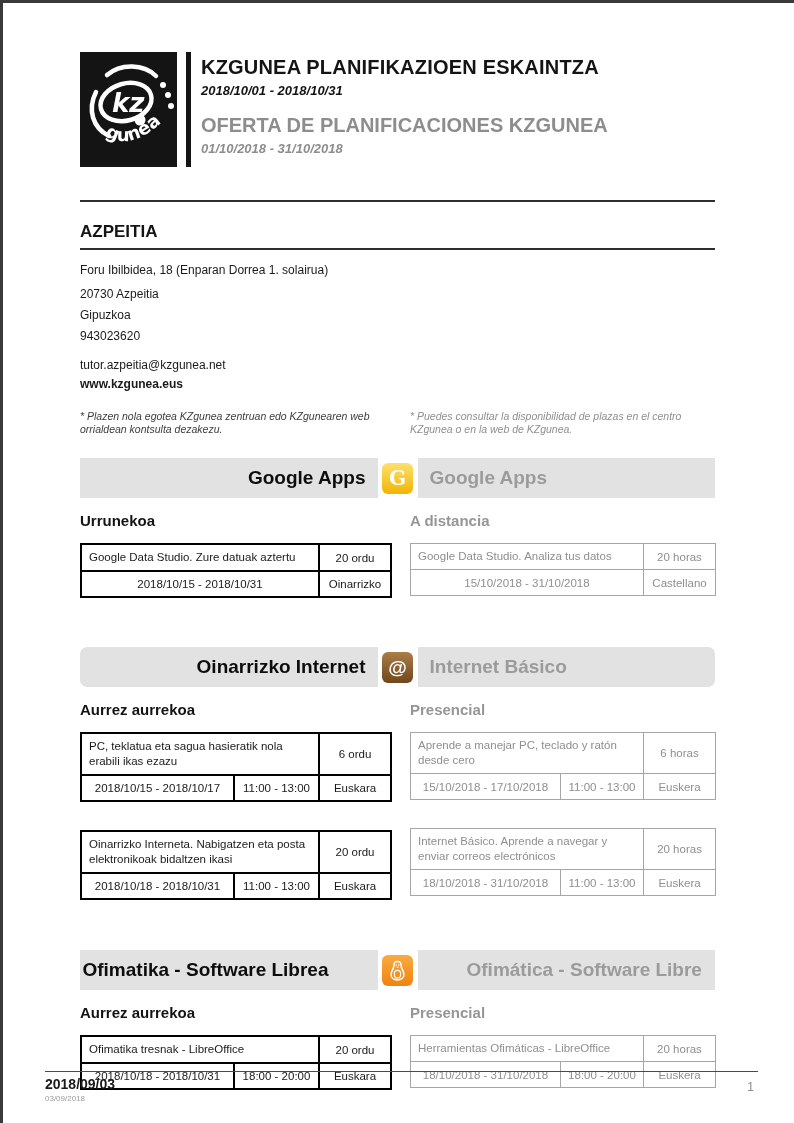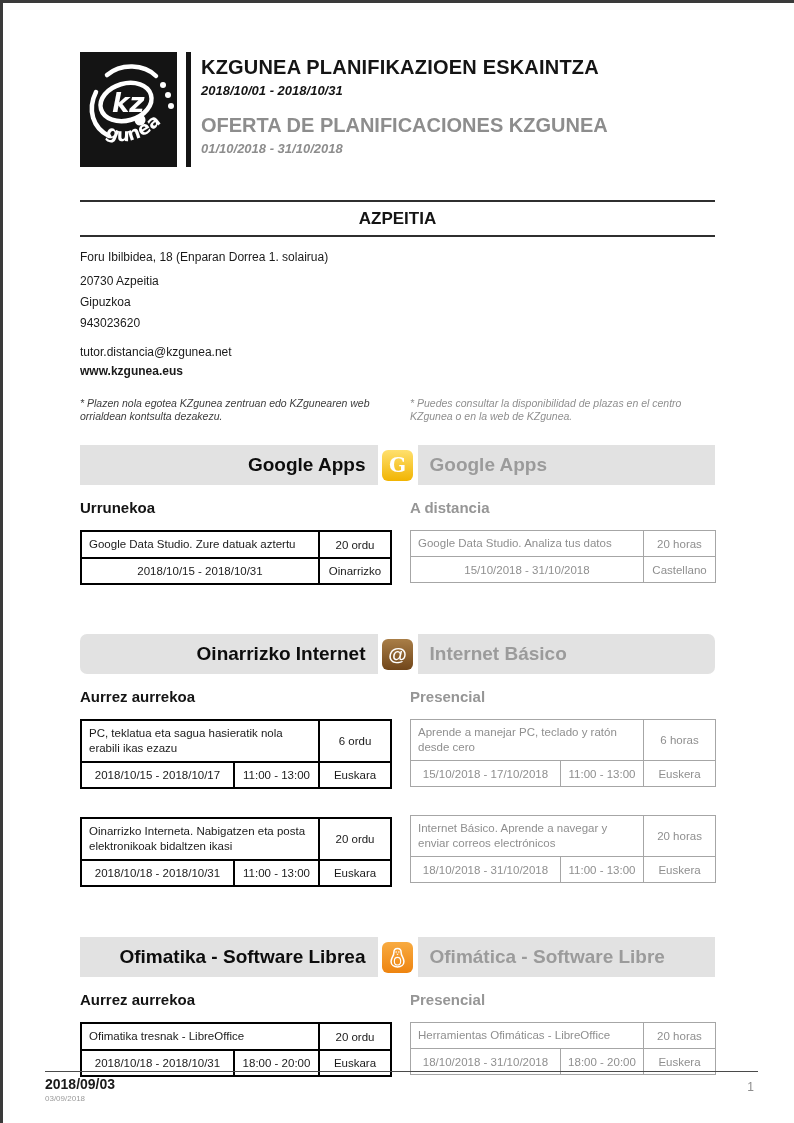--- a/index.html
+++ b/index.html
@@ -16,21 +16,21 @@
   .logo-box { width:97px; height:115px; background:#141414; flex:0 0 auto; }
   .hdr-divider { width:5px; background:#141414; margin-left:9px; }
   .hdr-titles { padding-left:10px; padding-top:4px; }
   .title-eu { font-size:20px; font-weight:bold; color:#141414; letter-spacing:.2px; }
   .dates-eu { font-size:13px; font-weight:bold; font-style:italic; color:#141414; margin-top:4px; }
   .title-es { font-size:20px; font-weight:bold; color:#8d8d8d; margin-top:16px; }
   .dates-es { font-size:13px; font-weight:bold; font-style:italic; color:#8d8d8d; margin-top:4px; }
 
   
   .rule { border:none; border-top:2px solid #2f2f2f; margin-top:33px; }
-  .center-name { text-align:center; font-size:17px; font-weight:bold; padding:7px 0 6px 0; color:#141414; }
+  .center-name { font-size:17px; font-weight:bold; padding:20px 0 6px 0; color:#141414; }
   .rule2 { border:none; border-top:2px solid #2f2f2f; }
 
   .addr { margin-top:13px; font-size:12px; }
   .addr p { line-height:15px; }
   .addr-es { color:#9a9a9a; }
   .postal { margin-top:9px; }
   .province { margin-top:6px; }
   .phone { margin-top:6px; }
   .email { margin-top:14px; }
   .website { margin-top:4px; font-weight:bold; }
@@ -114,21 +114,21 @@
 
     <hr class="rule">
     <div class="center-name">AZPEITIA</div>
     <hr class="rule2">
 
     <div class="addr">
       <p class="addr-eu">Foru Ibilbidea, 18 (Enparan Dorrea 1. solairua)</p>
       <p class="postal">20730 Azpeitia</p>
       <p class="province">Gipuzkoa</p>
       <p class="phone">943023620</p>
-      <p class="email">tutor.distancia@kzgunea.net</p>
+      <p class="email">tutor.azpeitia@kzgunea.net</p>
       <p class="website">www.kzgunea.eus</p>
     </div>
 
     <div class="notes">
       <div class="note note-eu">* Plazen nola egotea KZgunea zentruan edo KZgunearen web orrialdean kontsulta dezakezu.</div>
       <div class="note note-es">* Puedes consultar la disponibilidad de plazas en el centro KZgunea o en la web de KZgunea.</div>
     </div>
 
     <div class="section-bar" style="margin-top:22px;">
       <div class="bar-left">Google Apps</div>
@@ -263,21 +263,21 @@
           <tr>
             <td class="h26">18/10/2018 - 31/10/2018</td>
             <td class="h26">11:00 - 13:00</td>
             <td class="h26">Euskera</td>
           </tr>
         </tbody>
           </table>
       </div>
     </div>
 
-    <div class="section-bar" style="margin-top:50px;">
+    <div class="section-bar" style="margin-top:50px;gap:37px;">
       <div class="bar-left">Ofimatika - Software Librea</div>
       <div class="bar-icon-slot">
         <div class="app-icon icon-tux">
           <svg width="23" height="23" viewBox="0 0 24 24">
             <path d="M12 2.5c-2.6 0-3.8 2-3.8 4.2 0 1.5-.4 2.7-1.2 4.2-.9 1.7-1.7 3.5-1.7 5.3 0 3.4 2.9 5.6 6.7 5.6s6.7-2.2 6.7-5.6c0-1.8-.8-3.6-1.7-5.3-.8-1.5-1.2-2.7-1.2-4.2 0-2.2-1.2-4.2-3.8-4.2z" fill="none" stroke="#fff" stroke-width="1.6"></path>
             <ellipse cx="12" cy="15.8" rx="3.3" ry="4" fill="none" stroke="#fff" stroke-width="1.2"></ellipse>
             <circle cx="10.6" cy="6.3" r=".8" fill="#fff"></circle>
             <circle cx="13.4" cy="6.3" r=".8" fill="#fff"></circle>
             <path d="M10.7 8.1h2.6l-1.3 1.5z" fill="#fff"></path>
           </svg>

